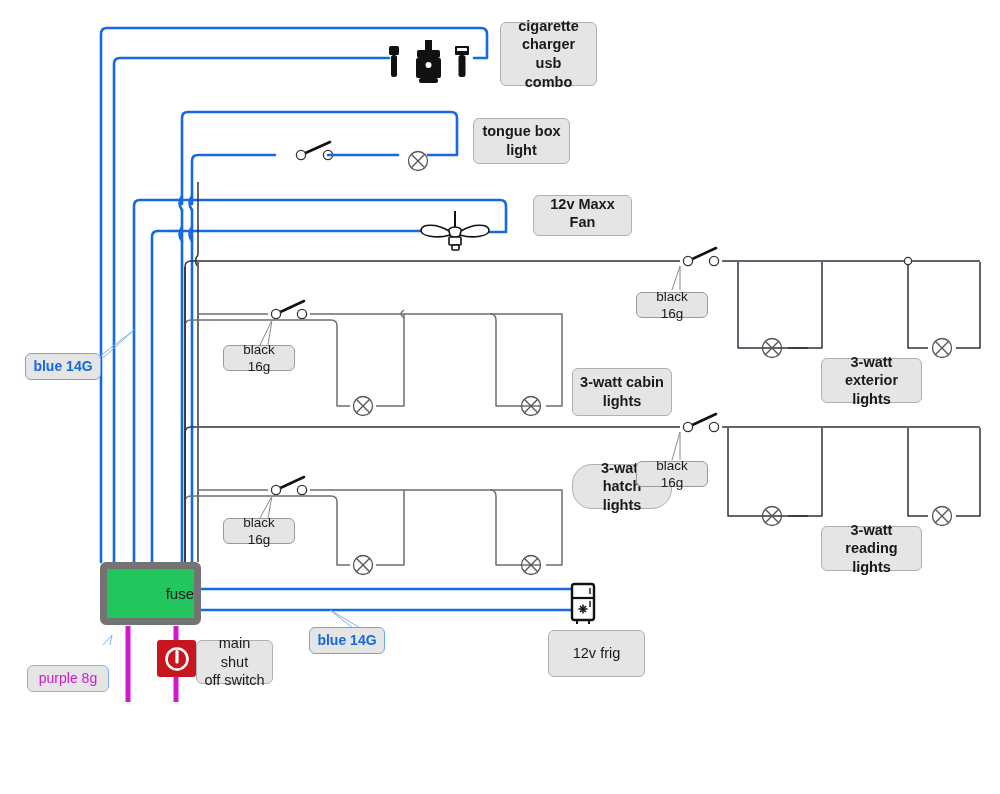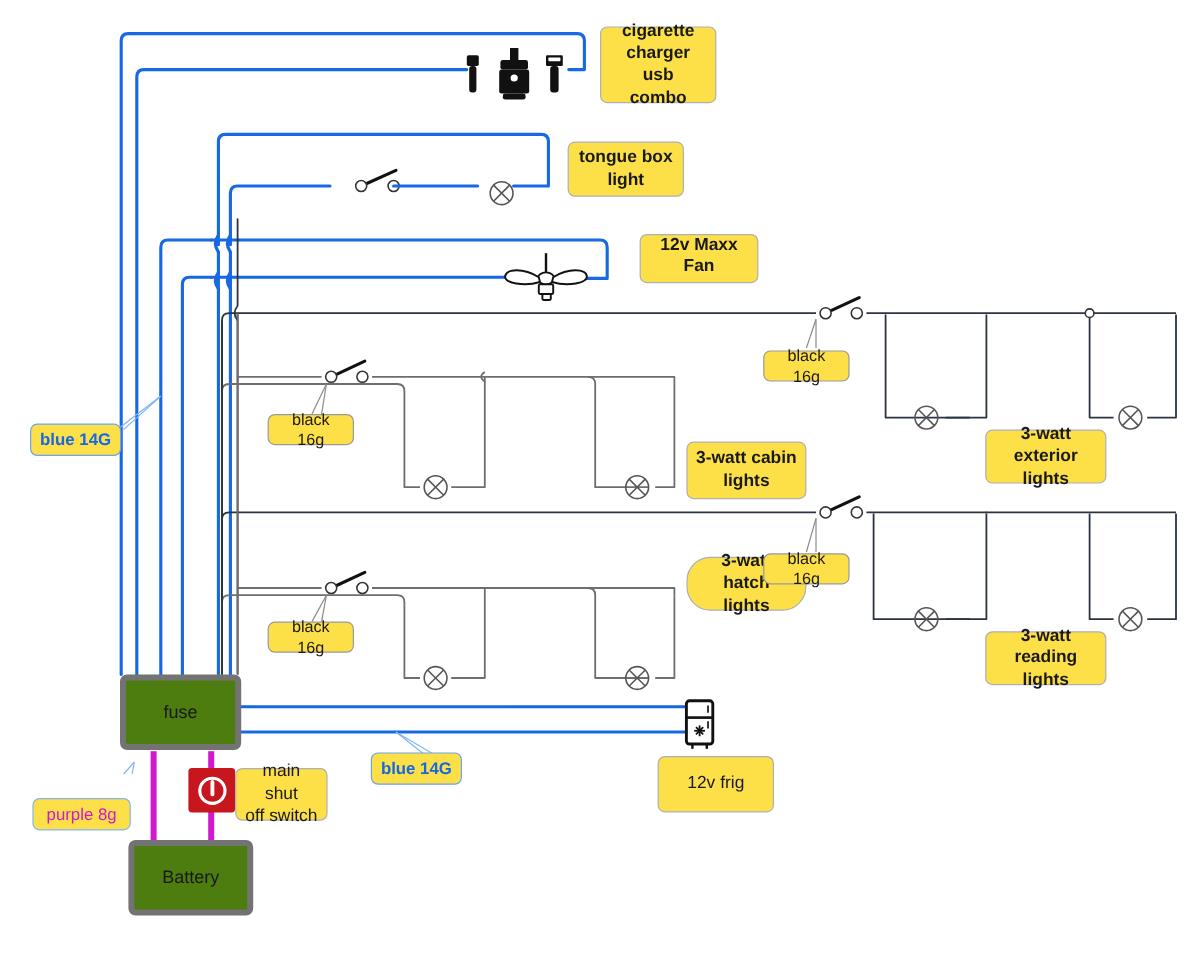--- a/index.html
+++ b/index.html
@@ -23,21 +23,21 @@
     left: 0;
     top: 0;
     width: 1000px;
     height: 794px;
   }
   .lbl {
     position: absolute;
     box-sizing: border-box;
     border: 1px solid #b0b0b0;
     border-radius: 6px;
-    background: #fde047;
+    background: #e5e5e5;
     color: #1a1a1a;
     font-family: "Liberation Sans", sans-serif;
     font-size: 14.5px;
     font-weight: bold;
     line-height: 1.28;
     display: flex;
     align-items: center;
     justify-content: center;
     text-align: center;
     padding: 3px 7px;
@@ -61,26 +61,26 @@
   }
   .lbl.purple {
     color: #d018d0;
     border-color: #7fb4f0;
     font-weight: normal;
     font-size: 14px;
   }
   .box {
     position: absolute;
     box-sizing: border-box;
-    border: 5px solid #737373;
+    border: 7px solid #737373;
     border-radius: 6px;
-    background: #4d7c0f;
+    background: #22c55e;
     display: flex;
     align-items: center;
-    justify-content: center;
+    justify-content: flex-end;
     font-family: "Liberation Sans", sans-serif;
     font-size: 15px;
     color: #1a1a1a;
   }
   .switch-icon {
     position: absolute;
     width: 50px;
     height: 40px;
     background: #c7161d;
     border-radius: 3px;
@@ -326,23 +326,20 @@
     <path class="call" d="M672,460 L680,432"></path>
     <path class="call" d="M680,460 L680,432"></path>
     <path class="call" d="M260,518 L272,496"></path>
     <path class="call" d="M268,518 L272,496"></path>
   </svg>
 
   <div class="box" style="left:100px; top:562px; width:101px; height:63px;">
     <span>fuse</span>
   </div>
 
-  <div class="box" style="left:107px; top:700px; width:104px; height:63px;">
-    <span>Battery</span>
-  </div>
 
   <div class="switch-icon" style="left:157px; top:640px; width:39px; height:37px;">
     <svg width="26" height="26" viewBox="0 0 26 26">
       <circle cx="13" cy="13" r="10.5" fill="none" stroke="#ffffff" stroke-width="2.6"></circle>
       <line x1="13" y1="5.5" x2="13" y2="16" stroke="#ffffff" stroke-width="3.2" stroke-linecap="round"></line>
     </svg>
   </div>
 
   <div class="lbl" style="left:500px; top:22px; width:97px; height:64px;">
     <span>cigarette

